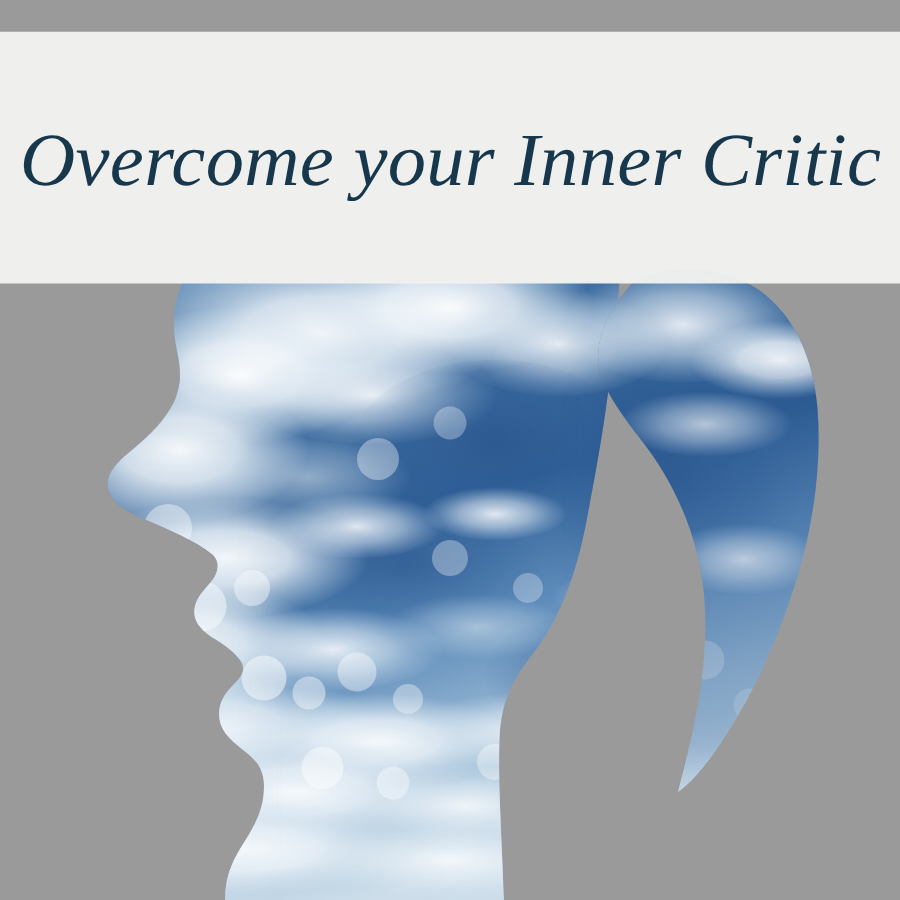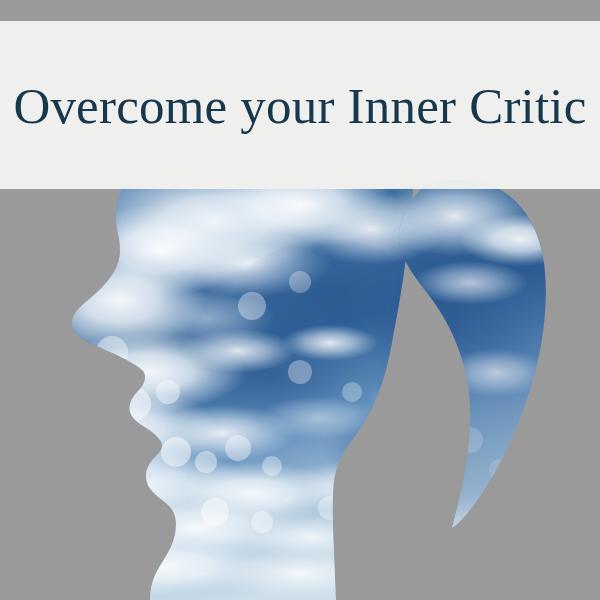--- a/index.html
+++ b/index.html
@@ -45,20 +45,21 @@
     width: 600px;
     height: 168px;
     background: #f2f2f0;
     z-index: 5;
     display: flex;
     align-items: center;
     justify-content: center;
   }
   .title-band.translucent {
     background: rgba(242,242,240,0.955);
+    font-style: italic;
   }
   .title-text {
     color: #17374d;
     font-family: "Liberation Serif", serif;
     font-size: 50px;
     line-height: 1;
     font-weight: 400;
     letter-spacing: 0.2px;
     white-space: nowrap;
     transform: scaleX(1.02);

